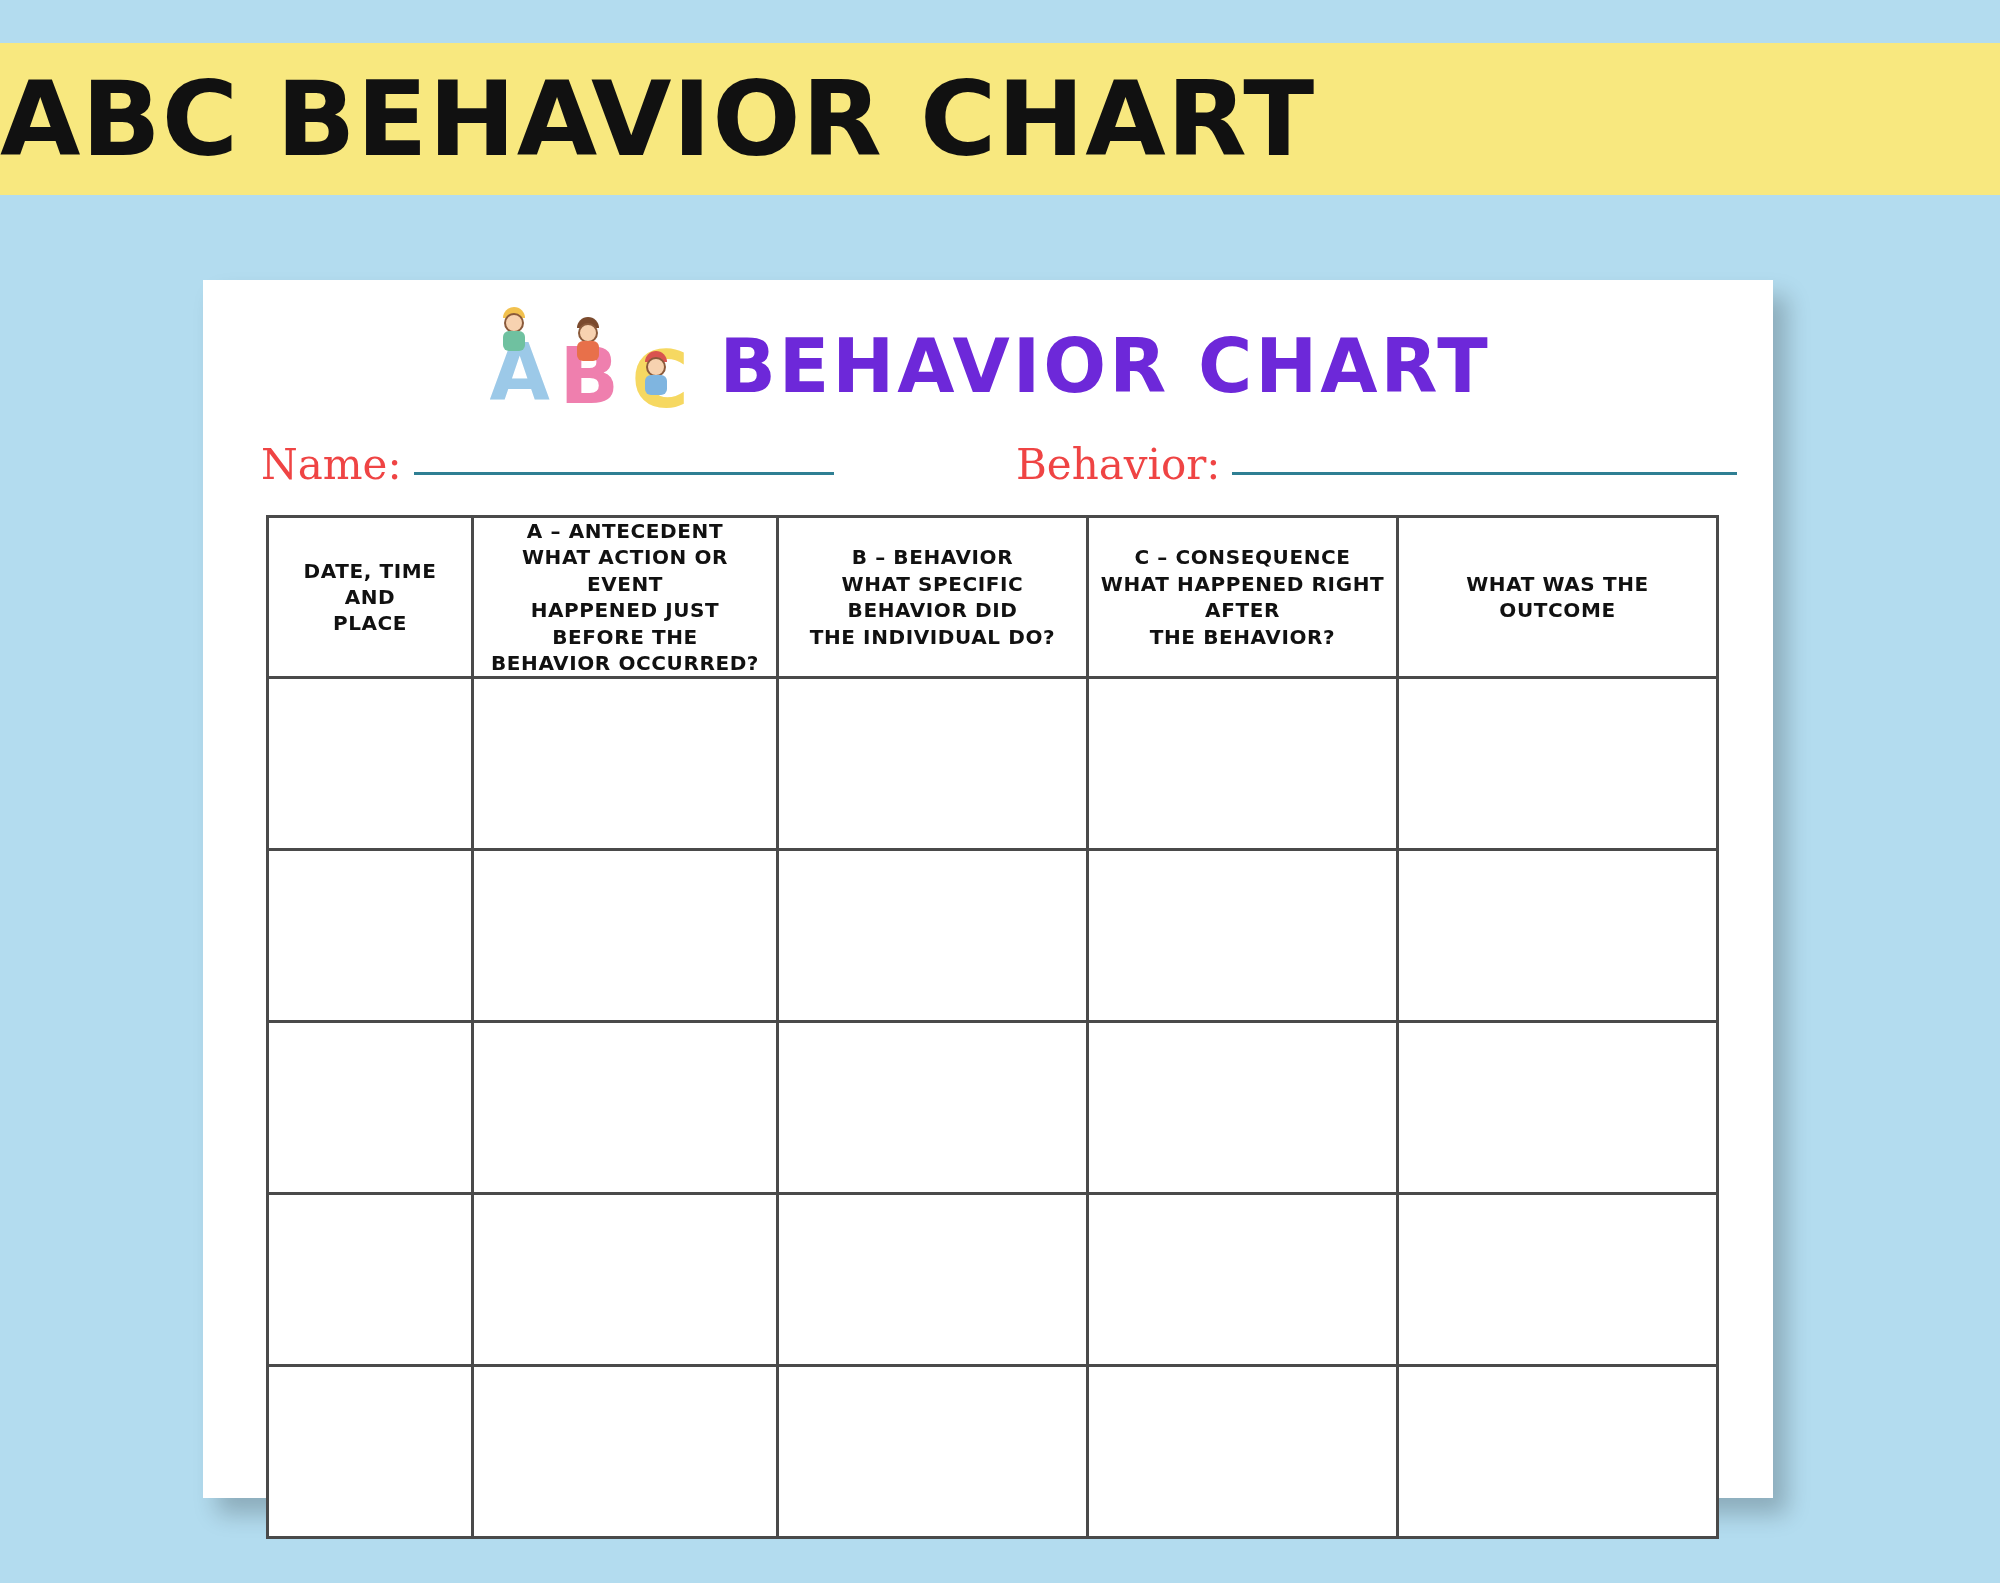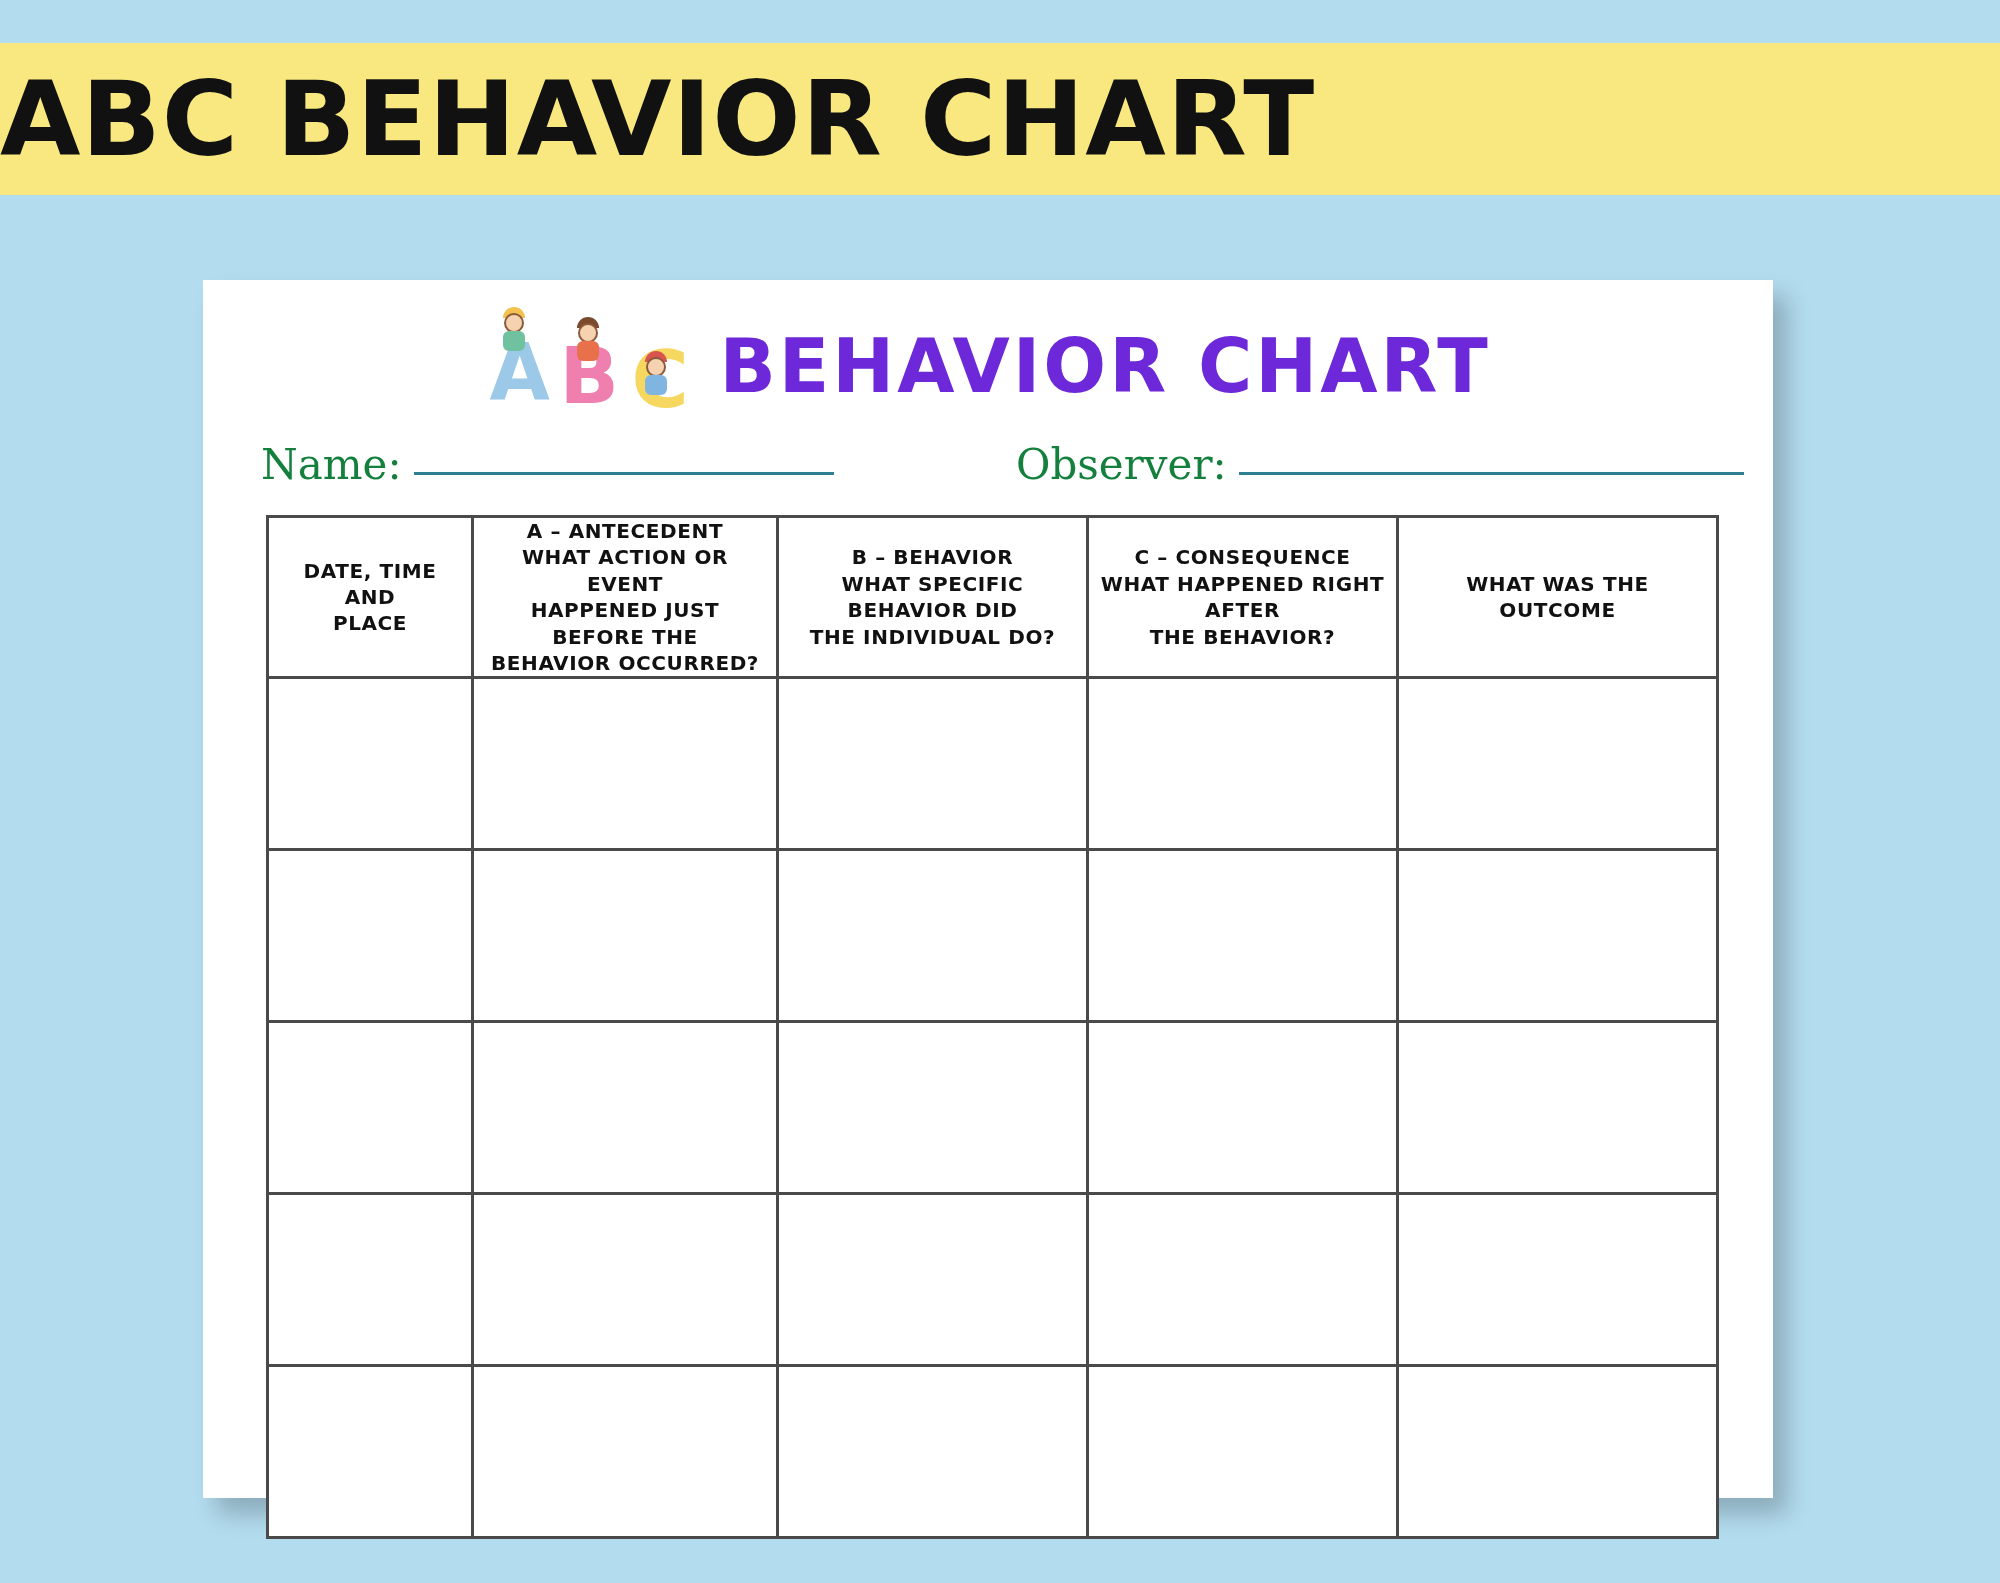--- a/index.html
+++ b/index.html
@@ -133,21 +133,21 @@
     height: 56px;
   }
   .field {
     position: absolute;
     display: flex;
     align-items: baseline;
   }
   .field-label {
     font-family: "DejaVu Serif", serif;
     font-size: 42px;
-    color: #15803d;
+    color: #ef4444;
     white-space: nowrap;
     text-align: right;
   }
   .field-rule {
     height: 0;
     border-bottom: 3px solid #2f7f93;
     margin-left: 12px;
     position: relative;
     top: -4px;
   }
@@ -235,21 +235,21 @@
       </div>
       <div class="sheet-title">BEHAVIOR CHART</div>
     </div>
 
     <div class="fields">
       <div class="field field-name">
         <span class="field-label">Name:</span>
         <span class="field-rule"></span>
       </div>
       <div class="field field-obs">
-        <span class="field-label">Observer:</span>
+        <span class="field-label">Behavior:</span>
         <span class="field-rule"></span>
       </div>
     </div>
 
     <div class="table-wrap">
       <table class="abc-table">
         <thead>
           <tr>
             <th class="c0">
               <div class="col-head">

